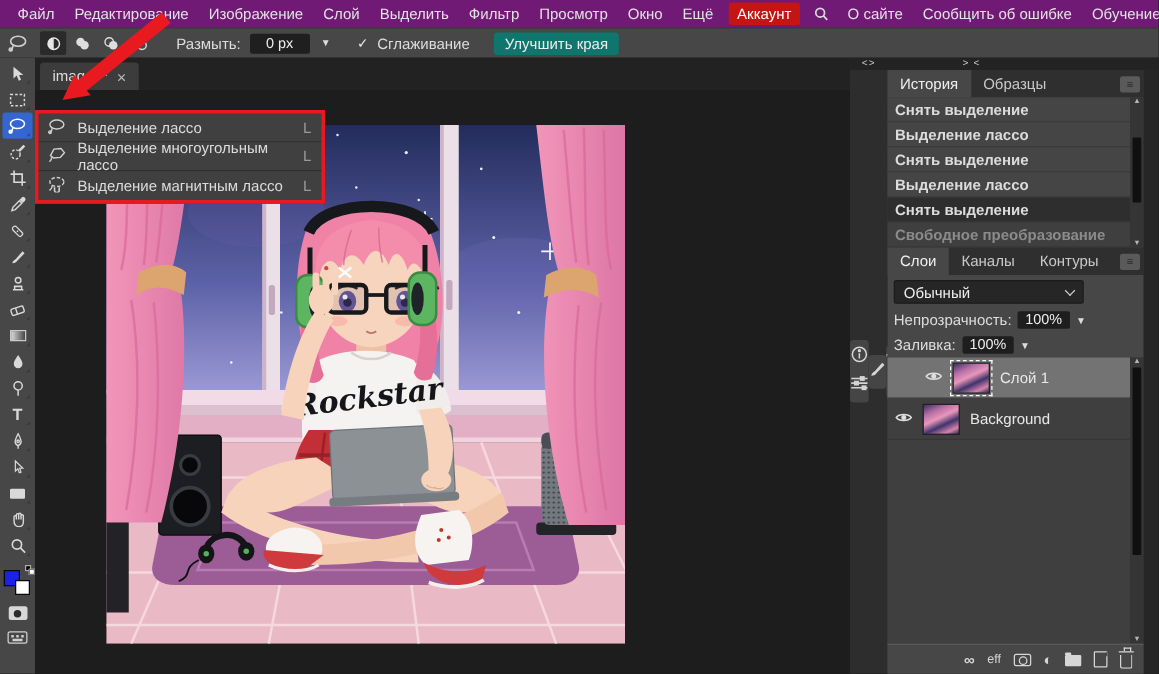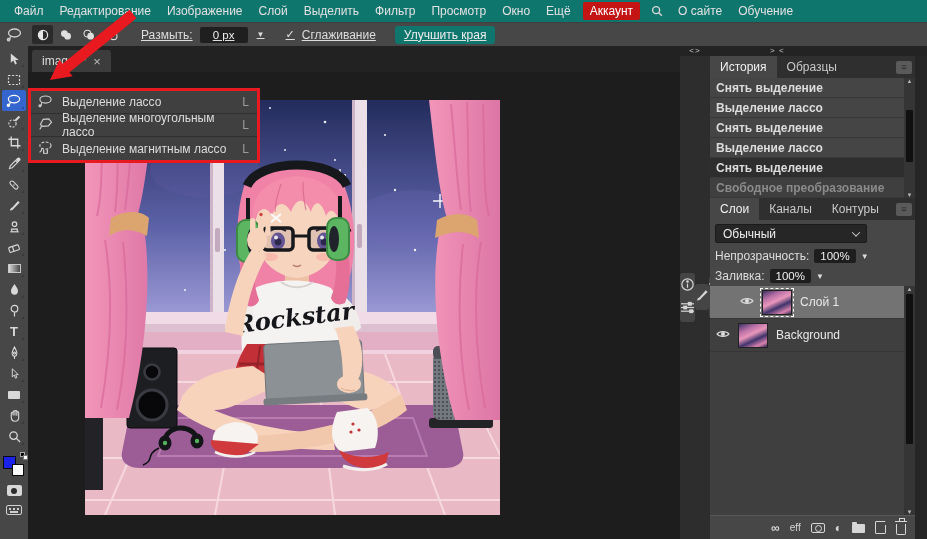--- a/index.html
+++ b/index.html
@@ -2,29 +2,29 @@
 <html><head>
 <meta charset="utf-8">
 <style>
   * { box-sizing: border-box; margin: 0; padding: 0; }
   html,body { width:927px; height:539px; }
   body {
     position:relative; overflow:hidden; background:#1d1d1d;
     font-family:"Liberation Sans", sans-serif; -webkit-font-smoothing:antialiased;
   }
   
-  .menubar { position:absolute; top:0; left:0; width:927px; height:22px; background:#0f766e;
+  .menubar { position:absolute; top:0; left:0; width:927px; height:22px; background:#701a75;
     display:flex; align-items:center; padding:0 6px; color:#e2e2e2; font-size:12px; z-index:50; }
   .menu-item { padding:2px 8px; white-space:nowrap; }
   .account { background:#c41414; color:#fff; padding:2px 7px; border-radius:2px; margin:0 4px; }
   .mb-ico { display:flex; align-items:center; padding:0 6px; }
   
   .optionsbar { position:absolute; top:22px; left:0; width:927px; height:24px; background:#474747;
     border-top:1px solid #3e3e3e; display:flex; align-items:center; gap:7px; padding:0 6px;
-    color:#ddd; font-size:12px; z-index:40;text-decoration:underline; }
+    color:#ddd; font-size:12px; z-index:40; }
   .ob-tool { display:flex; align-items:center; margin-right:2px; }
   .modes { display:flex; gap:2px; }
   .mode { width:21px; height:19px; display:flex; align-items:center; justify-content:center; border-radius:2px; }
   .mode.active { background:#2a2a2a; }
   .valbox { background:#1f1f1f; color:#eee; padding:2px 8px; border-radius:2px; font-size:11.5px; min-width:48px; text-align:center; }
   .dd { font-size:8px; color:#ddd; margin-left:2px; }
   .check { color:#e8e8e8; font-size:11px; margin-left:14px; }
   .obtn { background:#0f766e; padding:2px 9px; border-radius:3px; color:#eee; margin-left:12px; }
   
   .workspace { position:absolute; top:46px; left:0; width:927px; height:493px; display:flex; }
@@ -132,20 +132,21 @@
   <span class="menu-item">Окно</span>
   <span class="menu-item">Ещё</span>
   <span class="account">Аккаунт</span>
   <span class="mb-ico">
     <svg width="14" height="14" viewBox="0 0 16 16" fill="none" stroke="#d8d8d8" stroke-width="1.6">
       <circle cx="7" cy="7" r="4"></circle>
         <line x1="10" y1="10" x2="13.5" y2="13.5"></line>
       </svg>
   </span>
   <span class="menu-item">О сайте</span>
+  <span class="menu-item">Сообщить об ошибке</span>
   <span class="menu-item">Обучение</span>
 
 </div>
 
 <div class="optionsbar">
   <span class="ob-tool">
     <svg width="17" height="15" viewBox="0 0 17 15" fill="none" stroke="#cfcfcf" stroke-width="1.3">
       <ellipse cx="8.5" cy="6" rx="6" ry="4"></ellipse>
         <path d="M4.5 9.2 C4.5 12 3 12.6 2.2 13.4"></path>
         <circle cx="2.6" cy="12.6" r="1.2"></circle>

